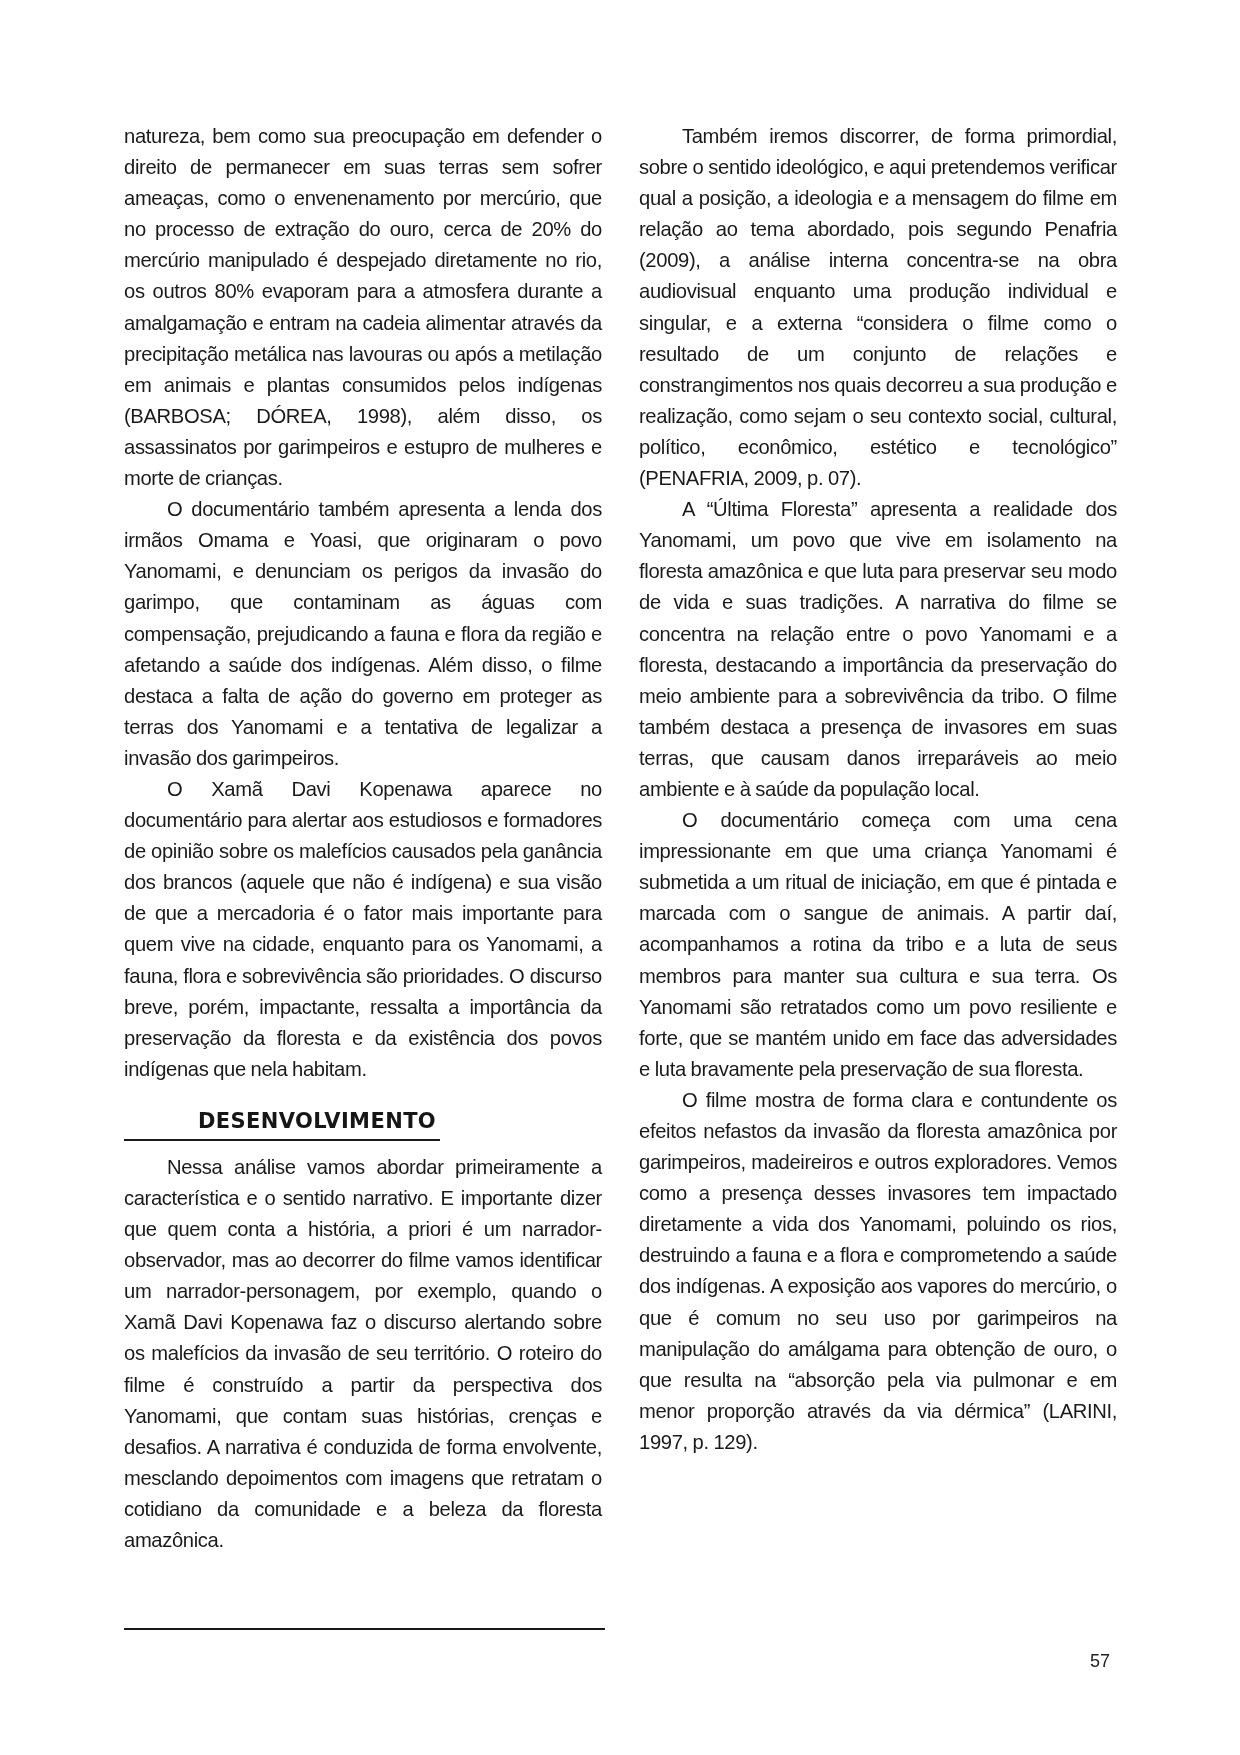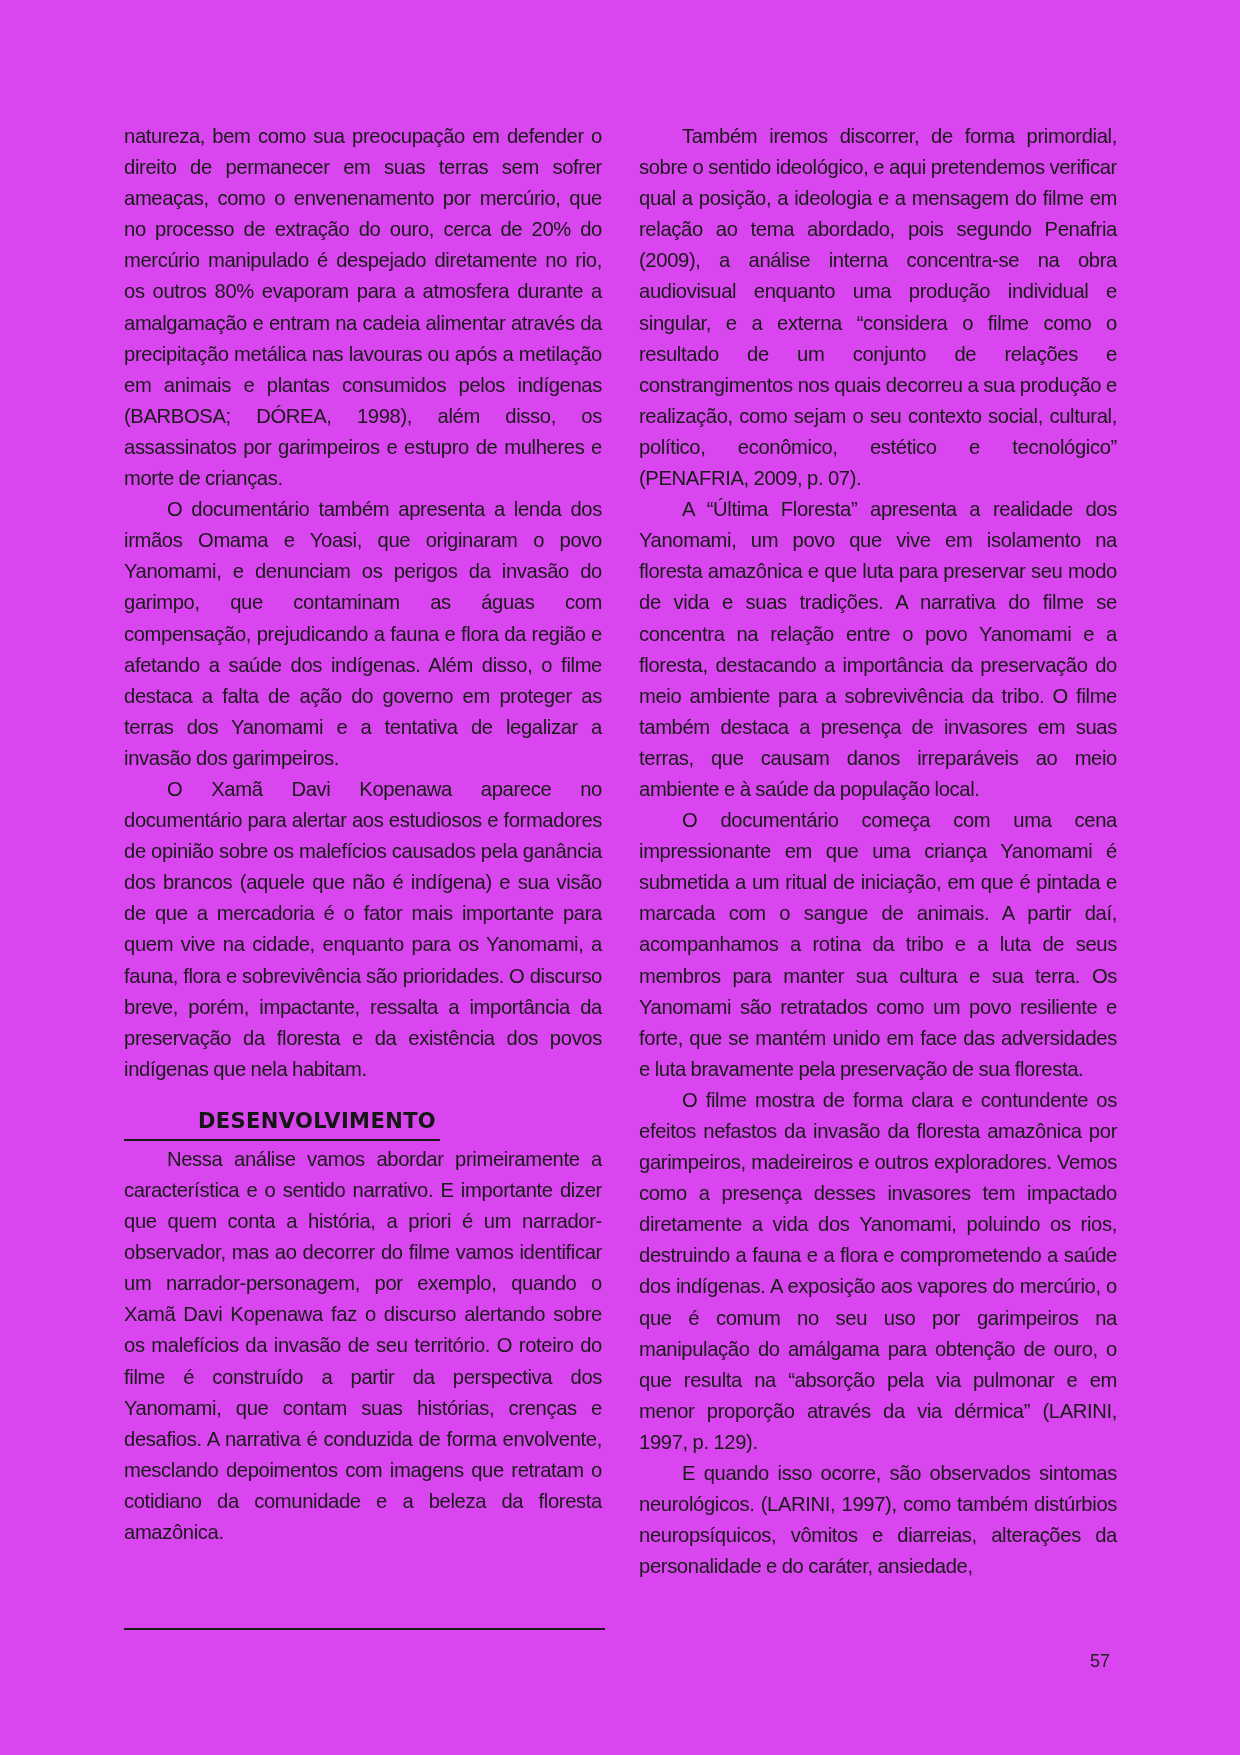--- a/index.html
+++ b/index.html
@@ -13,21 +13,21 @@
     position: relative;
     overflow: hidden;
     font-family: "Liberation Sans", sans-serif;
     color: #1a1a1a;
   }
   .page {
     position: absolute;
     left: 0; top: 0;
     width: 1240px;
     height: 1755px;
-    background: #d946ef;
+    background: #ffffff;
   }
   .column {
     position: absolute;
     top: 121px;
     width: 478px;
   }
   .col-left { left: 124px; }
   .col-right { left: 639px; }
   .para {
     margin: 0;
@@ -35,21 +35,21 @@
     line-height: 31.1px;
     text-align: justify;
     letter-spacing: -0.35px;
     word-spacing: -0.5px;
     hyphens: none;
   }
   .indent { text-indent: 43px; }
   .heading-wrap {
     position: relative;
     margin-top: 23px;
-    margin-bottom: 3px;
+    margin-bottom: 11px;
     width: 316px;
     padding-bottom: 5px;
     border-bottom: 2px solid #1a1a1a;
   }
   .heading {
     margin: 0;
     padding-left: 74px;
     font-family: "DejaVu Sans", sans-serif;
     font-weight: bold;
     font-size: 21px;
@@ -90,19 +90,18 @@
     </div>
 
     <p class="para indent">Nessa análise vamos abordar primeiramente a característica e o sentido narrativo. E importante dizer que quem conta a história, a priori é um narrador-observador, mas ao decorrer do filme vamos identificar um narrador-personagem, por exemplo, quando o Xamã Davi Kopenawa faz o discurso alertando sobre os malefícios da invasão de seu território. O roteiro do filme é construído a partir da perspectiva dos Yanomami, que contam suas histórias, crenças e desafios. A narrativa é conduzida de forma envolvente, mesclando depoimentos com imagens que retratam o cotidiano da comunidade e a beleza da floresta amazônica.</p>
   </div>
 
   <div class="column col-right">
     <p class="para indent">Também iremos discorrer, de forma primordial, sobre o sentido ideológico, e aqui pretendemos verificar qual a posição, a ideologia e a mensagem do filme em relação ao tema abordado, pois segundo Penafria (2009), a análise interna concentra-se na obra audiovisual enquanto uma produção individual e singular, e a externa “considera o filme como o resultado de um conjunto de relações e constrangimentos nos quais decorreu a sua produção e realização, como sejam o seu contexto social, cultural, político, econômico, estético e tecnológico” (PENAFRIA, 2009, p. 07).</p>
     <p class="para indent">A “Última Floresta” apresenta a realidade dos Yanomami, um povo que vive em isolamento na floresta amazônica e que luta para preservar seu modo de vida e suas tradições. A narrativa do filme se concentra na relação entre o povo Yanomami e a floresta, destacando a importância da preservação do meio ambiente para a sobrevivência da tribo. O filme também destaca a presença de invasores em suas terras, que causam danos irreparáveis ao meio ambiente e à saúde da população local.</p>
     <p class="para indent">O documentário começa com uma cena impressionante em que uma criança Yanomami é submetida a um ritual de iniciação, em que é pintada e marcada com o sangue de animais. A partir daí, acompanhamos a rotina da tribo e a luta de seus membros para manter sua cultura e sua terra. Os Yanomami são retratados como um povo resiliente e forte, que se mantém unido em face das adversidades e luta bravamente pela preservação de sua floresta.</p>
     <p class="para indent">O filme mostra de forma clara e contundente os efeitos nefastos da invasão da floresta amazônica por garimpeiros, madeireiros e outros exploradores. Vemos como a presença desses invasores tem impactado diretamente a vida dos Yanomami, poluindo os rios, destruindo a fauna e a flora e comprometendo a saúde dos indígenas. A exposição aos vapores do mercúrio, o que é comum no seu uso por garimpeiros na manipulação do amálgama para obtenção de ouro, o que resulta na “absorção pela via pulmonar e em menor proporção através da via dérmica” (LARINI, 1997, p. 129).</p>
-    <p class="para indent">E quando isso ocorre, são observados sintomas neurológicos.   (LARINI, 1997), como também distúrbios neuropsíquicos, vômitos e diarreias, alterações da personalidade e do caráter, ansiedade,</p>
   </div>
 
   <div class="footer-rule"></div>
   <div class="page-number">57</div>
 
 </div>
 
 </body></html>

